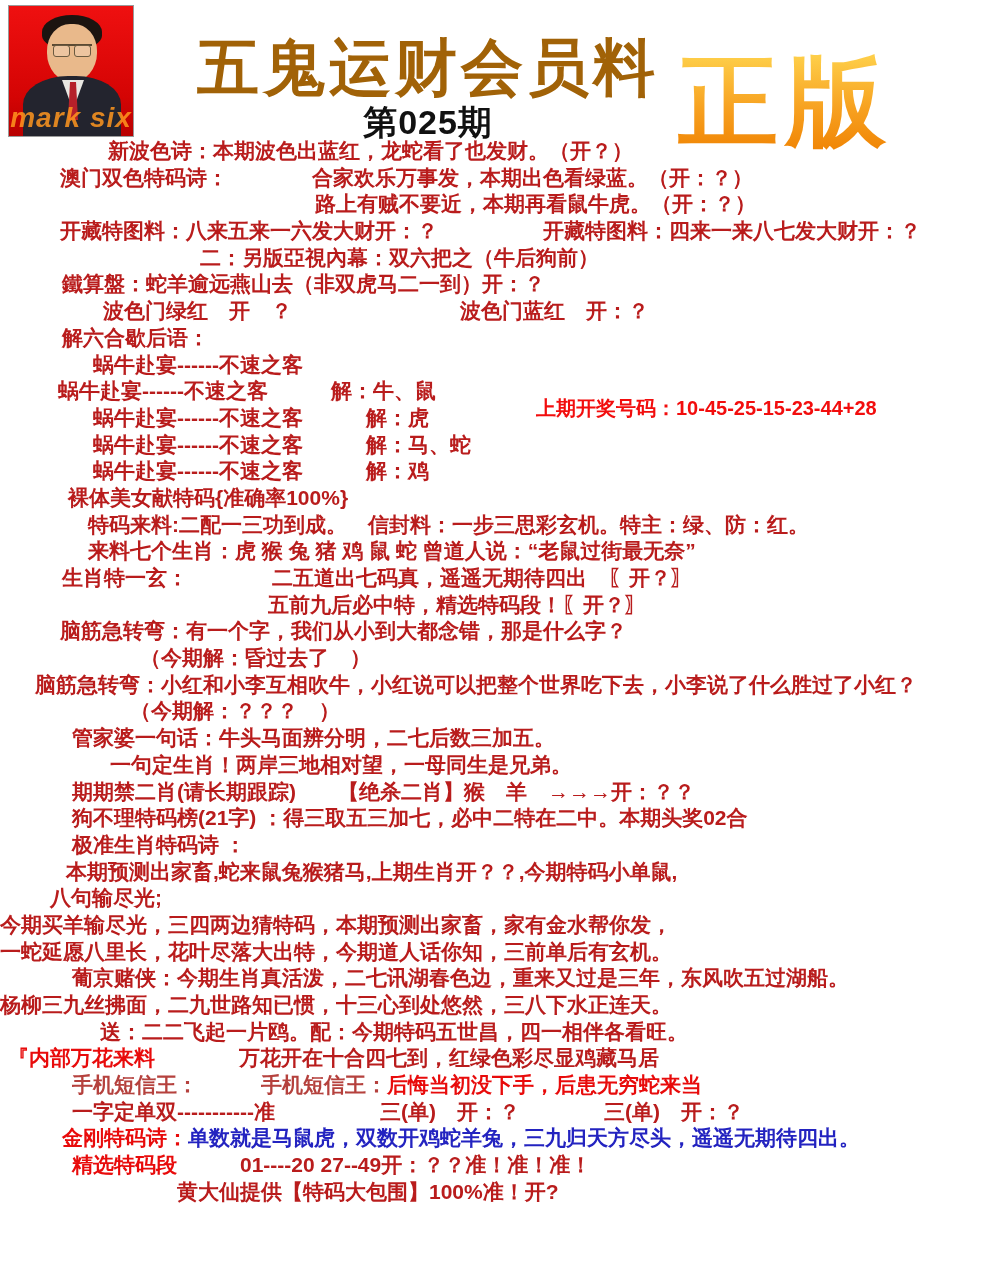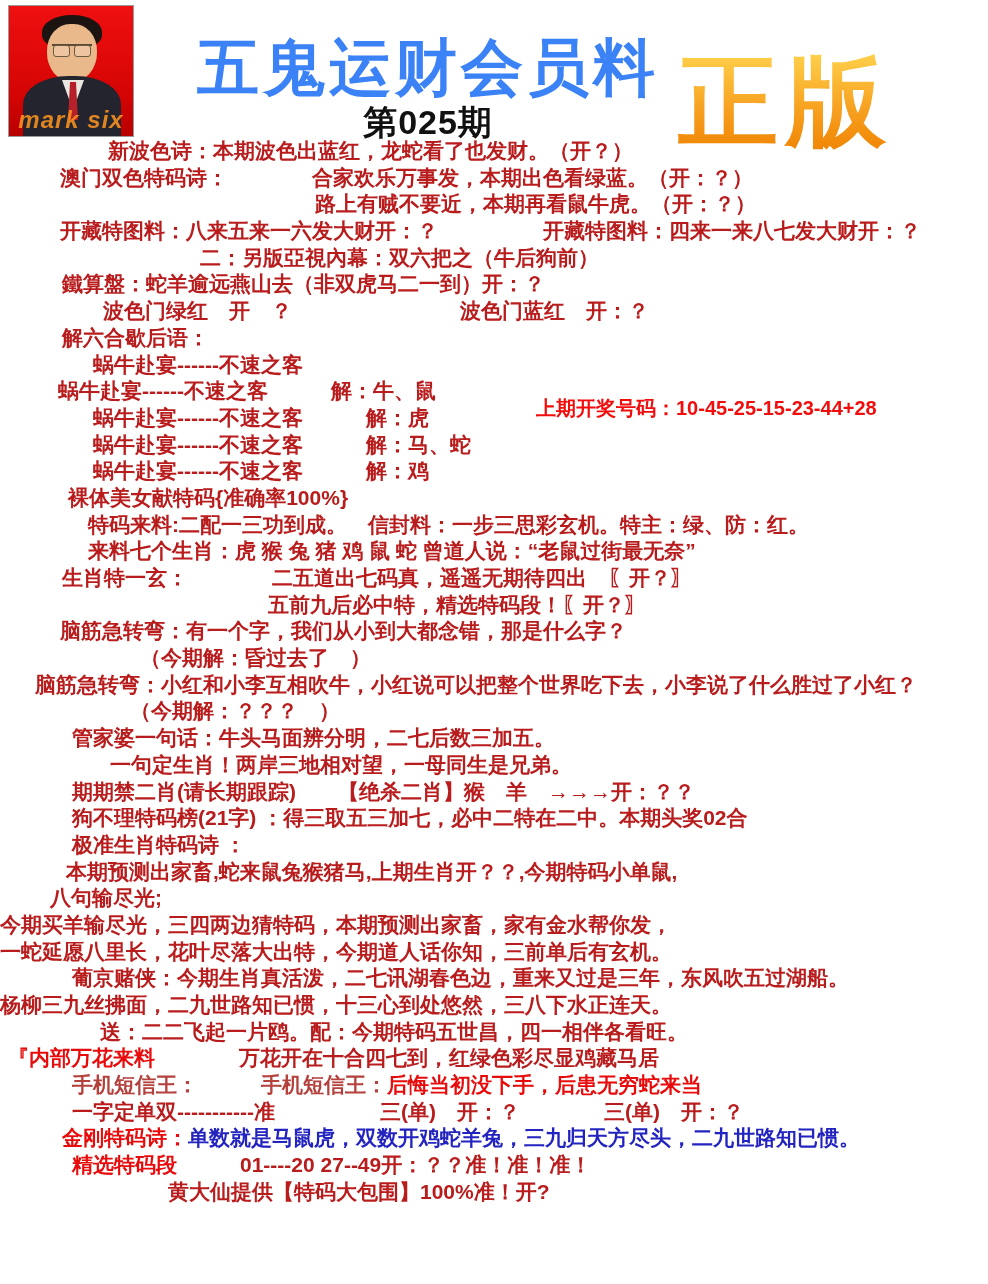--- a/index.html
+++ b/index.html
@@ -18,27 +18,27 @@
   .photo .hair{position:absolute;left:33px;top:9px;width:60px;height:34px;background:#1c1410;border-radius:50% 50% 40% 40%;}
   .photo .face{position:absolute;left:38px;top:18px;width:50px;height:58px;background:#e9b98b;border-radius:46% 46% 50% 50%;}
   .photo .glasses{position:absolute;left:43px;top:38px;width:40px;height:10px;border-top:2px solid #5b4a33;}
   .photo .glasses:before,.photo .glasses:after{content:"";position:absolute;top:-1px;width:15px;height:10px;border:1.5px solid #6b5a40;border-radius:3px;background:rgba(255,255,255,.18);}
   .photo .glasses:before{left:1px;} .photo .glasses:after{right:1px;}
   .photo .suit{position:absolute;left:14px;top:70px;width:98px;height:62px;background:#23242e;border-radius:46% 46% 0 0;}
   .photo .shirt{position:absolute;left:53px;top:74px;width:22px;height:30px;background:#e9e7e2;clip-path:polygon(0 0,100% 0,50% 100%);}
   .photo .tie{position:absolute;left:59px;top:76px;width:10px;height:38px;background:#b5202a;clip-path:polygon(20% 0,80% 0,100% 100%,0 100%);}
   .photo .caption{
     position:absolute;left:0;bottom:2px;width:100%;text-align:center;
-    font-size:24px;font-weight:bold;font-style:italic;color:rgba(255,150,30,.85);
+    font-size:28px;font-weight:bold;font-style:italic;color:rgba(255,150,30,.85);
     letter-spacing:1px;
   }
   .title{
     position:absolute;left:158px;top:26px;width:540px;text-align:center;
     font-family:"Liberation Serif", serif;font-weight:bold;
-    font-size:62px;color:#3b82f6;letter-spacing:4px;white-space:nowrap;
+    font-size:62px;color:#a16207;letter-spacing:4px;white-space:nowrap;
   }
   .issue{
     position:absolute;left:158px;top:100px;width:540px;text-align:center;
     font-size:34px;font-weight:bold;color:#111;letter-spacing:1px;
   }
   .watermark{
     position:absolute;left:678px;top:48px;width:300px;
     font-family:"Liberation Serif", serif;font-weight:bold;
     font-size:100px;letter-spacing:8px;line-height:1.1;white-space:nowrap;
     color:#f59a16;text-shadow:2px 2px 2px rgba(180,120,20,.35);
@@ -118,16 +118,16 @@
     <div class="line" style="padding-left: 66px;"><span class="c-black">本期预测出家畜,蛇来鼠兔猴猪马,上期生肖开？？,今期特码小单鼠,</span></div>
     <div class="line" style="padding-left: 50px;"><span class="c-black">八句输尽光;</span></div>
     <div class="line" style="padding-left: 0px;"><span class="c-black">今期买羊输尽光，三四两边猜特码，本期预测出家畜，家有金水帮你发，</span></div>
     <div class="line" style="padding-left: 0px;"><span class="c-black">一蛇延愿八里长，花叶尽落大出特，今期道人话你知，三前单后有玄机。</span></div>
     <div class="line" style="padding-left: 72px;"><span class="c-black">葡京赌侠：今期生肖真活泼，二七讯湖春色边，重来又过是三年，东风吹五过湖船。</span></div>
     <div class="line" style="padding-left: 0px;"><span class="c-black">杨柳三九丝拂面，二九世路知已惯，十三心到处悠然，三八下水正连天。</span></div>
     <div class="line" style="padding-left: 100px;"><span class="c-black">送：二二飞起一片鸥。配：今期特码五世昌，四一相伴各看旺。</span></div>
     <div class="line" style="padding-left: 8px;"><span class="c-red">『内部万花来料</span><span class="c-black">　　　　万花开在十合四七到，红绿色彩尽显鸡藏马居</span></div>
     <div class="line" style="padding-left: 72px;"><span class="c-darkred">手机短信王：　　　手机短信王：</span><span class="c-red">后悔当初没下手，后患无穷蛇来当</span></div>
     <div class="line" style="padding-left: 72px;"><span class="c-black">一字定单双-----------准　　　　　三(单)　开：？　　　　三(单)　开：？</span></div>
-    <div class="line" style="padding-left: 62px;"><span class="c-red">金刚特码诗：</span><span class="c-blue">单数就是马鼠虎，双数开鸡蛇羊兔，三九归天方尽头，二九世路知已惯。</span></div>
+    <div class="line" style="padding-left: 62px;"><span class="c-red">金刚特码诗：</span><span class="c-blue">单数就是马鼠虎，双数开鸡蛇羊兔，三九归天方尽头，遥遥无期待四出。</span></div>
     <div class="line" style="padding-left: 72px;"><span class="c-red">精选特码段</span><span class="c-black">　　　01----20 27--49开：？？准！准！准！</span></div>
-    <div class="line" style="padding-left: 168px;"><span class="c-black">黄大仙提供【特码大包围】100%准！开?</span></div>
+    <div class="line" style="padding-left: 168px; margin-left: 9px;"><span class="c-black">黄大仙提供【特码大包围】100%准！开?</span></div>
   </div>
 
 </body></html>

